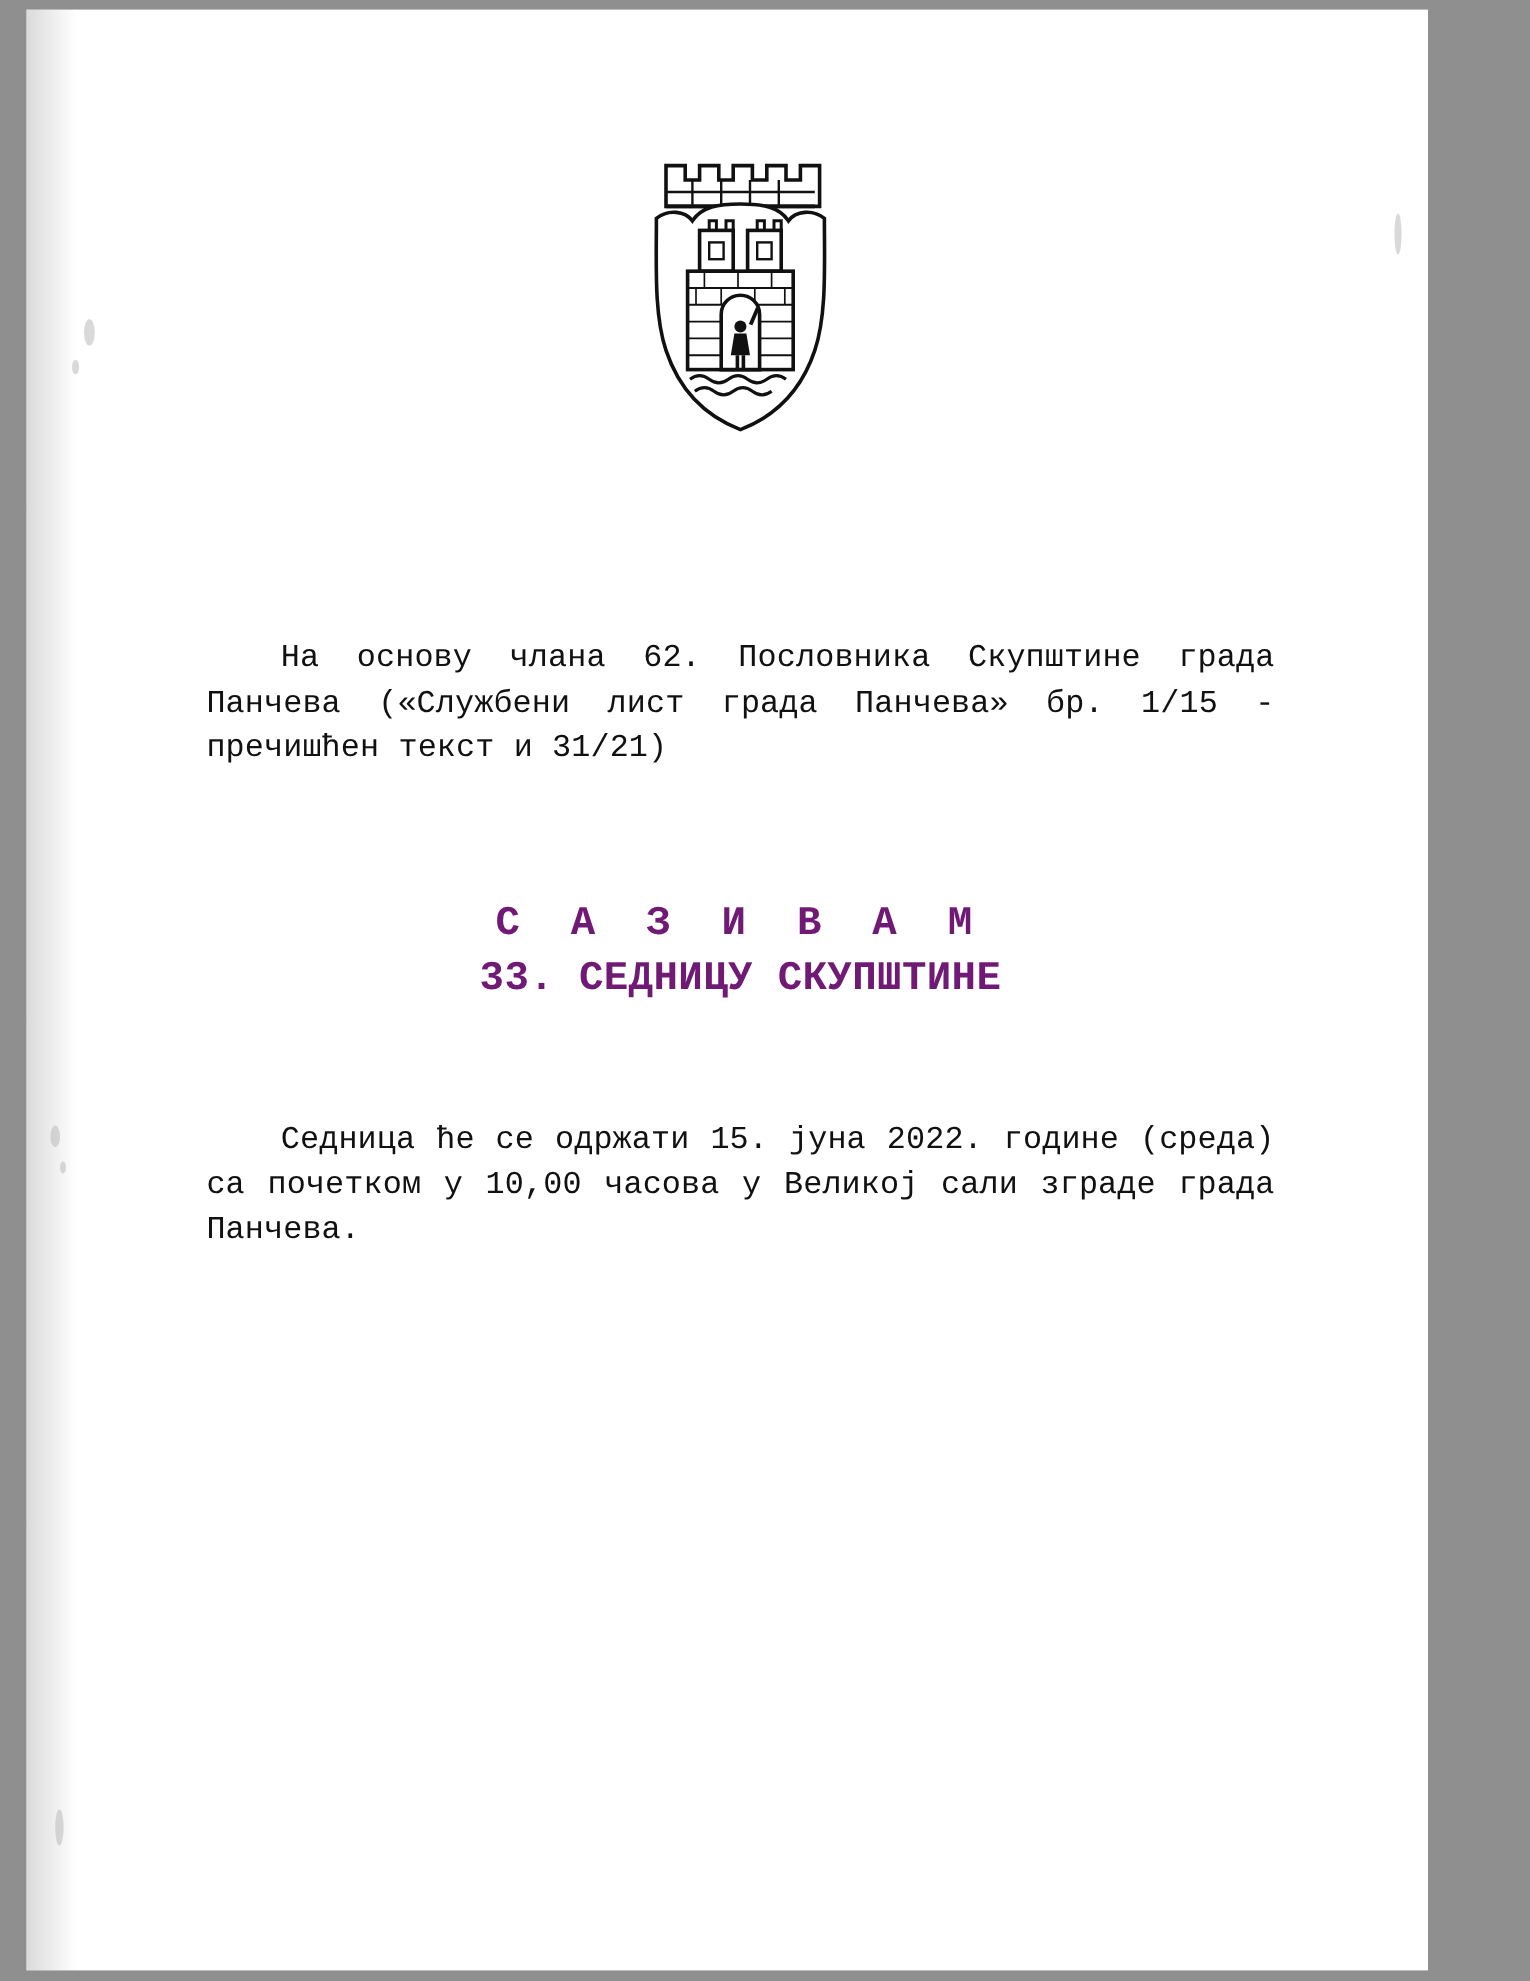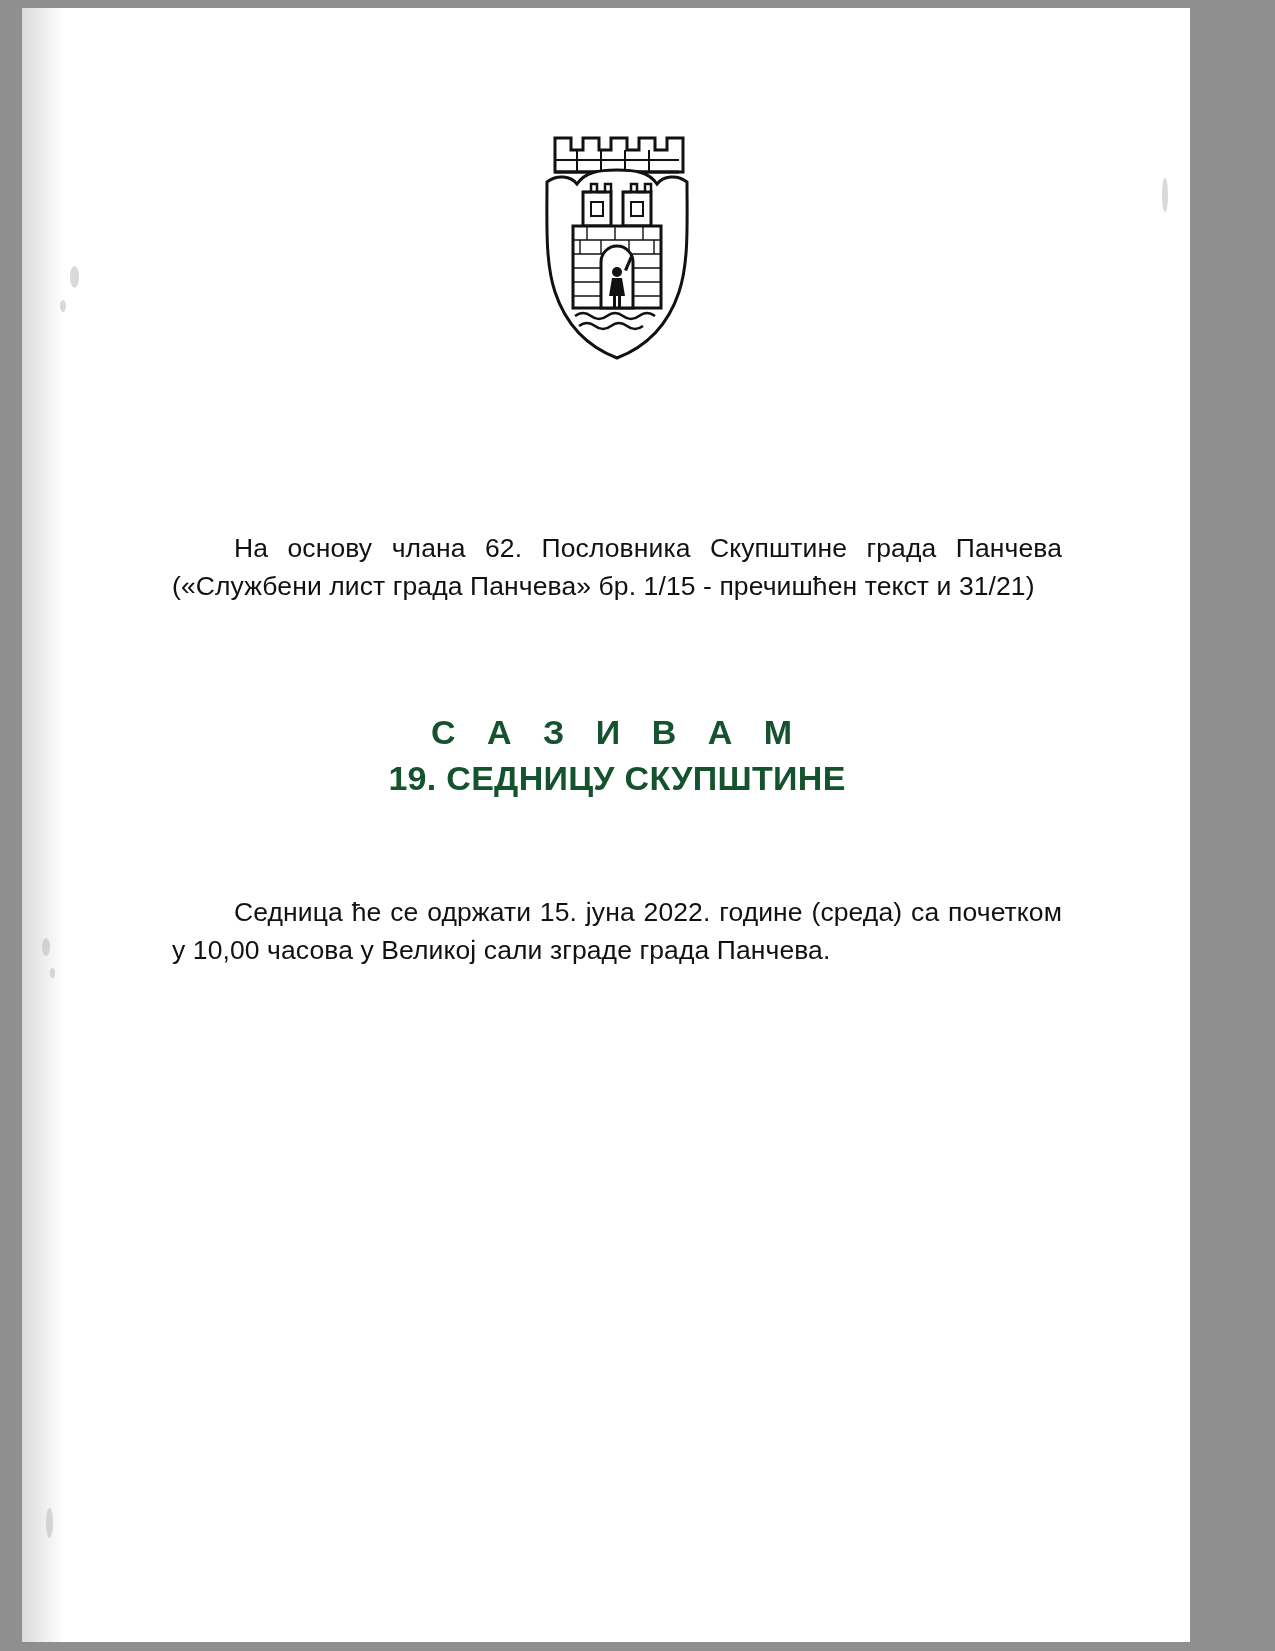--- a/index.html
+++ b/index.html
@@ -24,20 +24,21 @@
 
   
   .page {
     position: absolute;
     left: 22px;
     top: 8px;
     width: 1168px;
     height: 1634px;
     background: #ffffff;
     box-shadow: 0 0 0 0 rgba(0,0,0,0);
+    font-family: Liberation Mono, monospace;
   }
   
   .edge-smudge {
     position: absolute;
     left: 0;
     top: 0;
     width: 60px;
     height: 100%;
     background: linear-gradient(to right, rgba(150,150,150,0.35), rgba(255,255,255,0) 70%);
     pointer-events: none;
@@ -78,21 +79,21 @@
   }
 
   .p-intro {
     margin-top: 160px;
   }
 
   .title-block {
     margin-top: 105px;
     text-align: center;
     font-weight: bold;
-    color: #14532d;
+    color: #701a75;
   }
   .title-main {
     font-size: 34px;
     letter-spacing: 11px;
     line-height: 1.35;
   }
   .title-line2 {
     font-size: 34px;
     letter-spacing: .3px;
     line-height: 1.35;
@@ -158,19 +159,19 @@
 
         <path d="M58 196 q8 -6 16 0 q8 6 16 0 q8 -6 16 0 q8 6 16 0 q8 -6 16 0" stroke-width="2.6"></path>
         <path d="M62 206 q8 -6 16 0 q8 6 16 0 q8 -6 16 0 q8 6 16 0" stroke-width="2.6"></path>
       </g>
     </svg>
 
     <p class="para p-intro"><span class="indent"></span><span>На основу члана 62. Пословника Скупштине града Панчева («Службени лист града Панчева» бр. 1/15 - пречишћен текст и 31/21)</span></p>
 
     <div class="title-block">
       <div class="title-main">С А З И В А М</div>
-      <div class="title-line2">19. СЕДНИЦУ СКУПШТИНЕ</div>
+      <div class="title-line2">33. СЕДНИЦУ СКУПШТИНЕ</div>
     </div>
 
     <p class="para p-when"><span class="indent"></span><span>Седница ће се одржати 15. јуна 2022. године (среда) са почетком у 10,00 часова у Великој сали зграде града Панчева.</span></p>
 
   </div>
 </div>
 
 </body></html>

